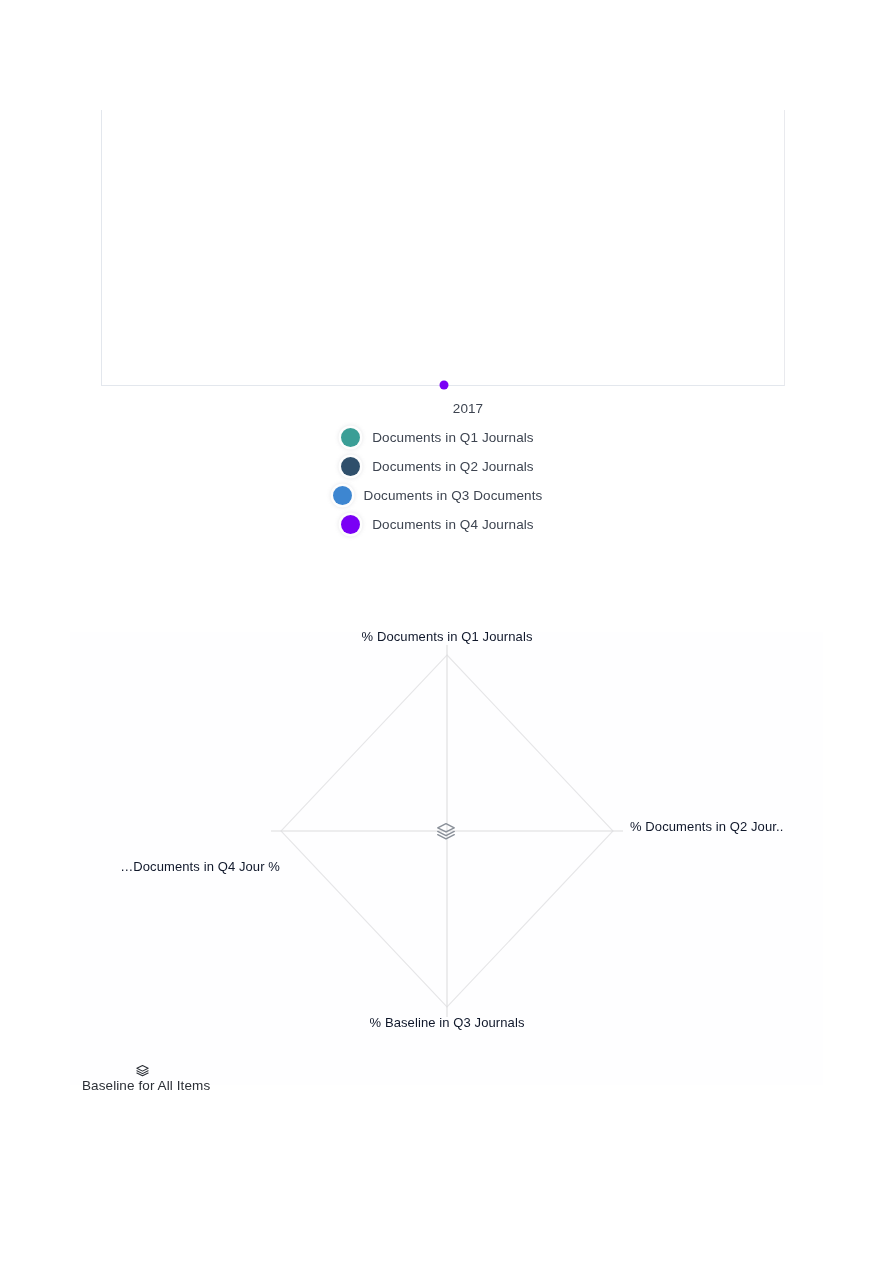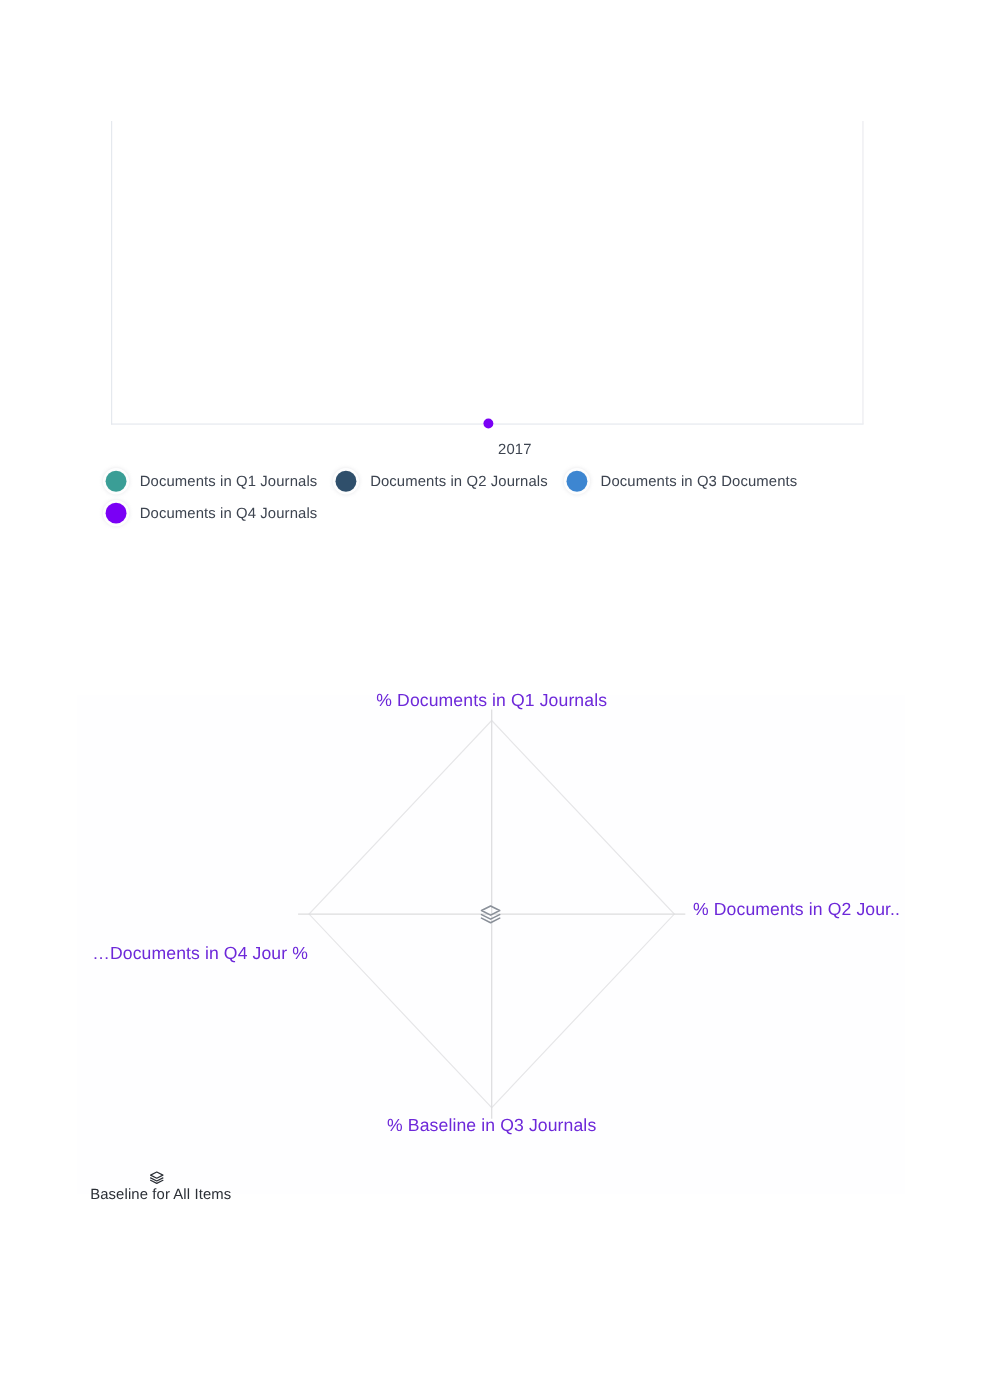--- a/index.html
+++ b/index.html
@@ -56,20 +56,21 @@
   
   .legend {
     position: absolute;
     left: 96px;
     top: 428px;
     width: 700px;
     display: flex;
     flex-wrap: wrap;
     align-items: center;
     row-gap: 10px;
+    flex-direction: column;
   }
   .legend-item {
     display: flex;
     align-items: center;
     margin-right: 17px;
     cursor: pointer;
   }
   .legend-swatch {
     width: 19px;
     height: 19px;
@@ -94,22 +95,22 @@
     height: 453px;
     background: #fefeff;
   }
   #radar-svg {
     position: absolute;
     left: 0;
     top: 0;
   }
   .radar-axis-label {
     position: absolute;
-    font-size: 16px;
-    color: #6d28d9;
+    font-size: 13px;
+    color: #0f172a;
     white-space: nowrap;
     letter-spacing: .1px;
   }
   #radar-label-top {
     left: 377px;
     top: -3px;
     transform: translateX(-50%);
   }
   #radar-label-bottom {
     left: 377px;

